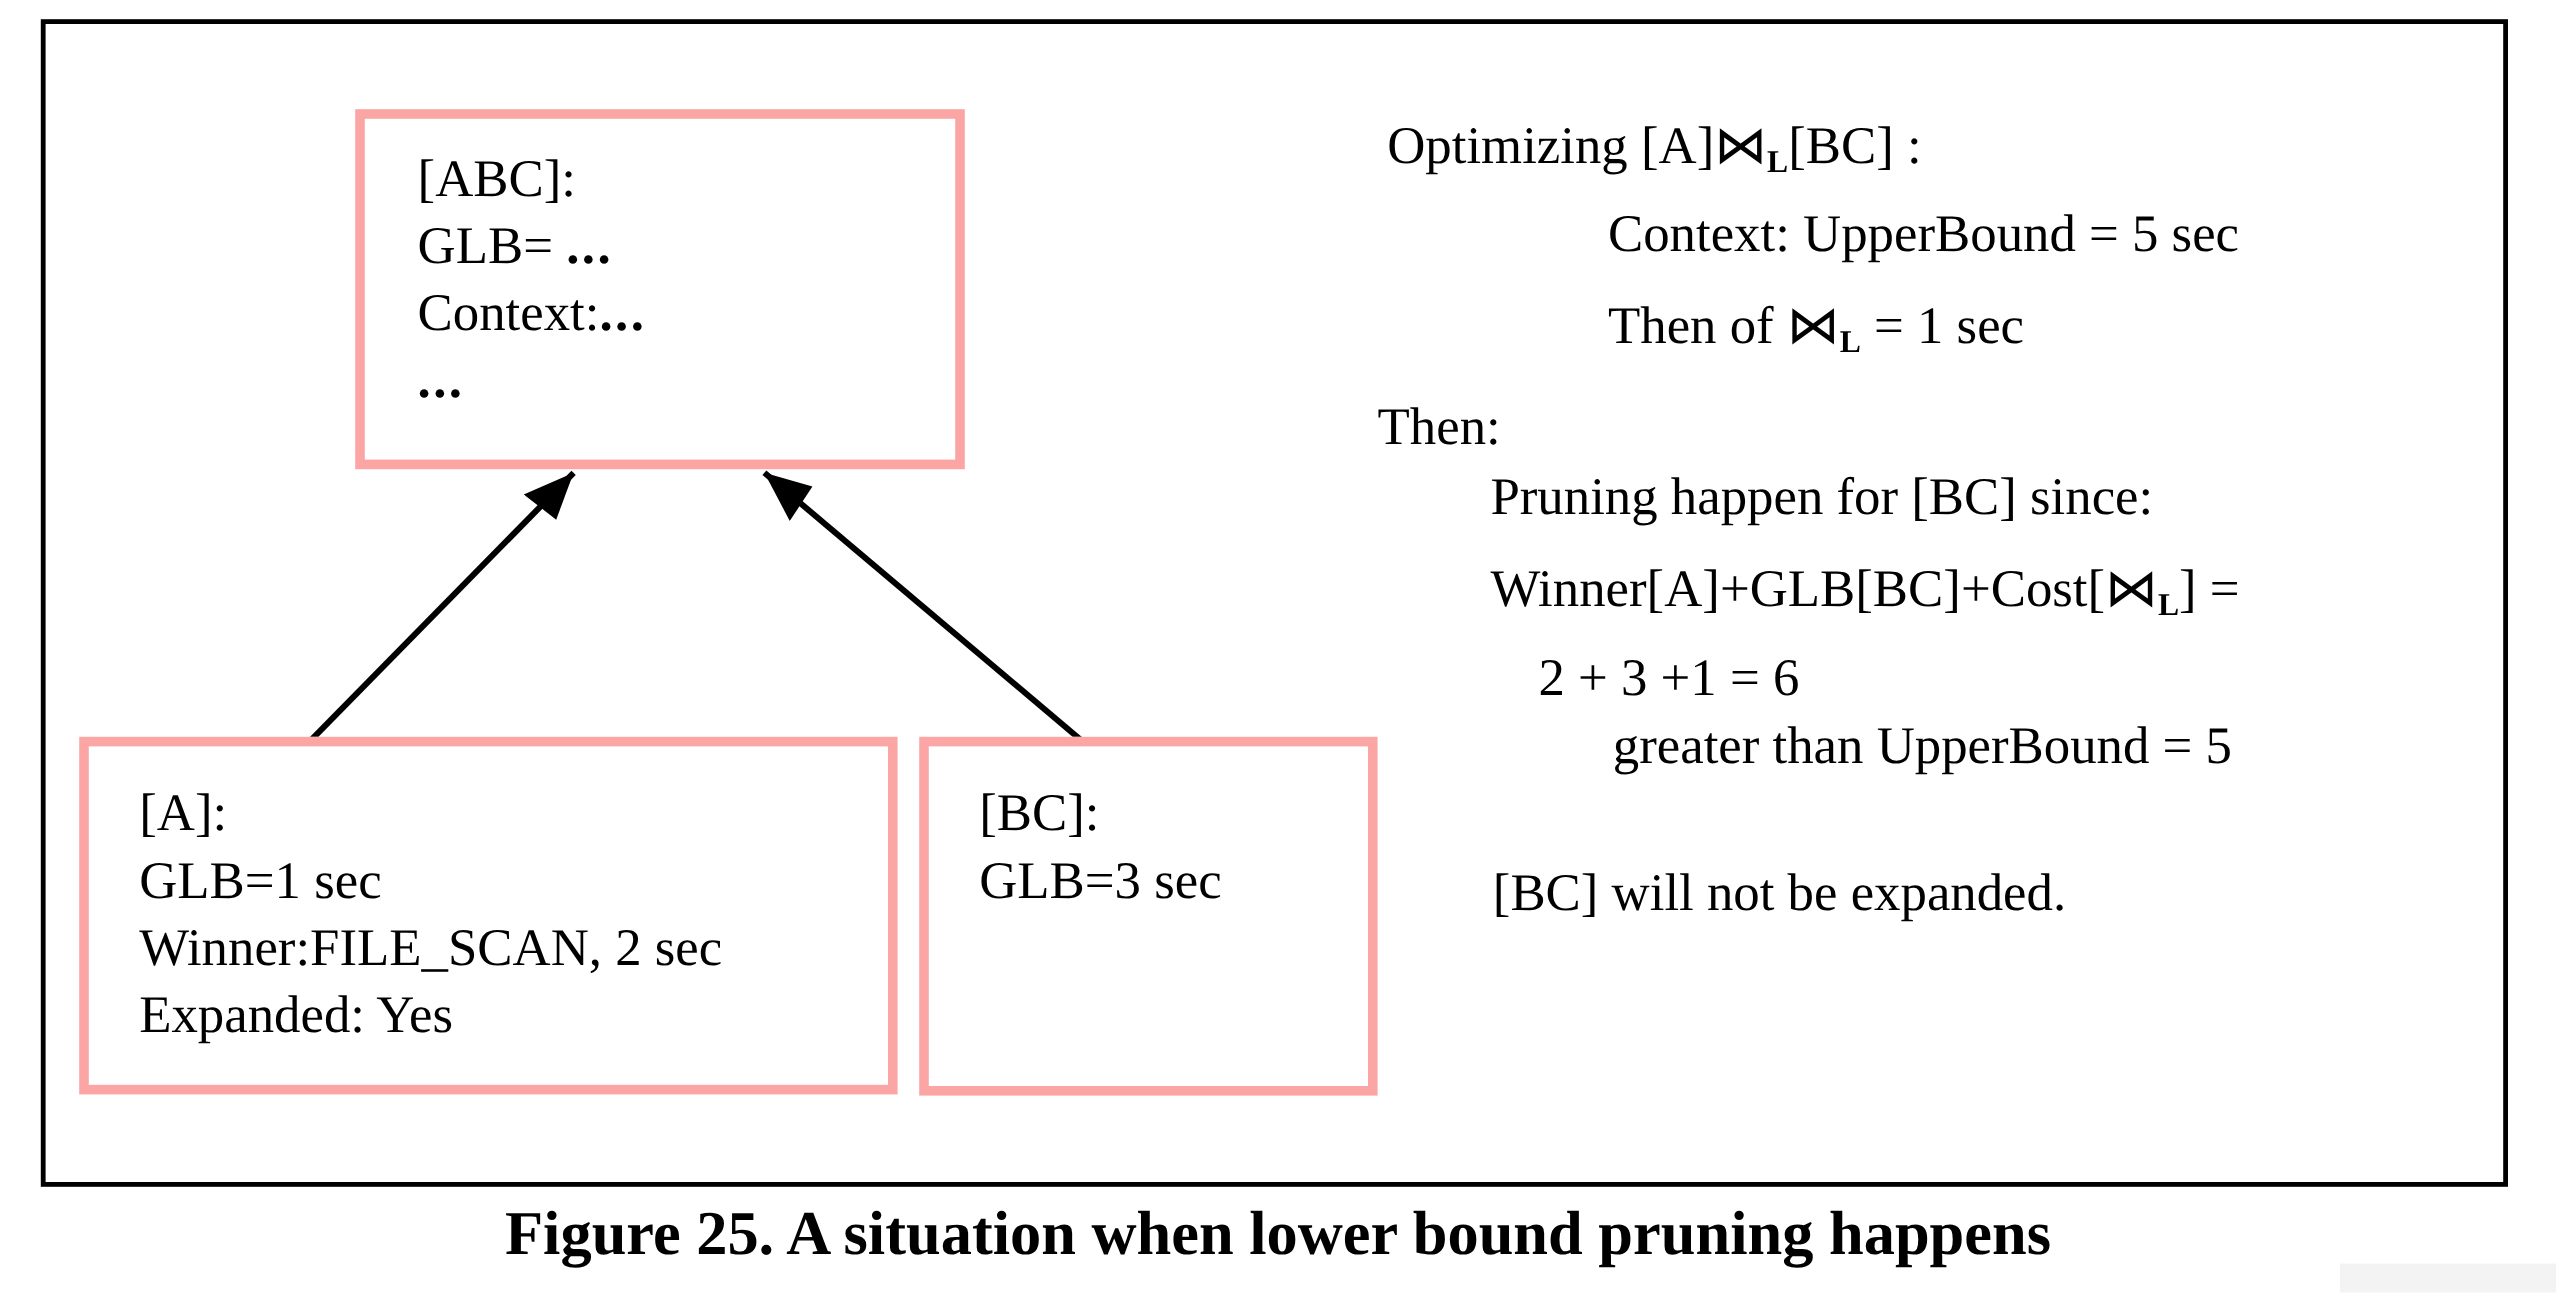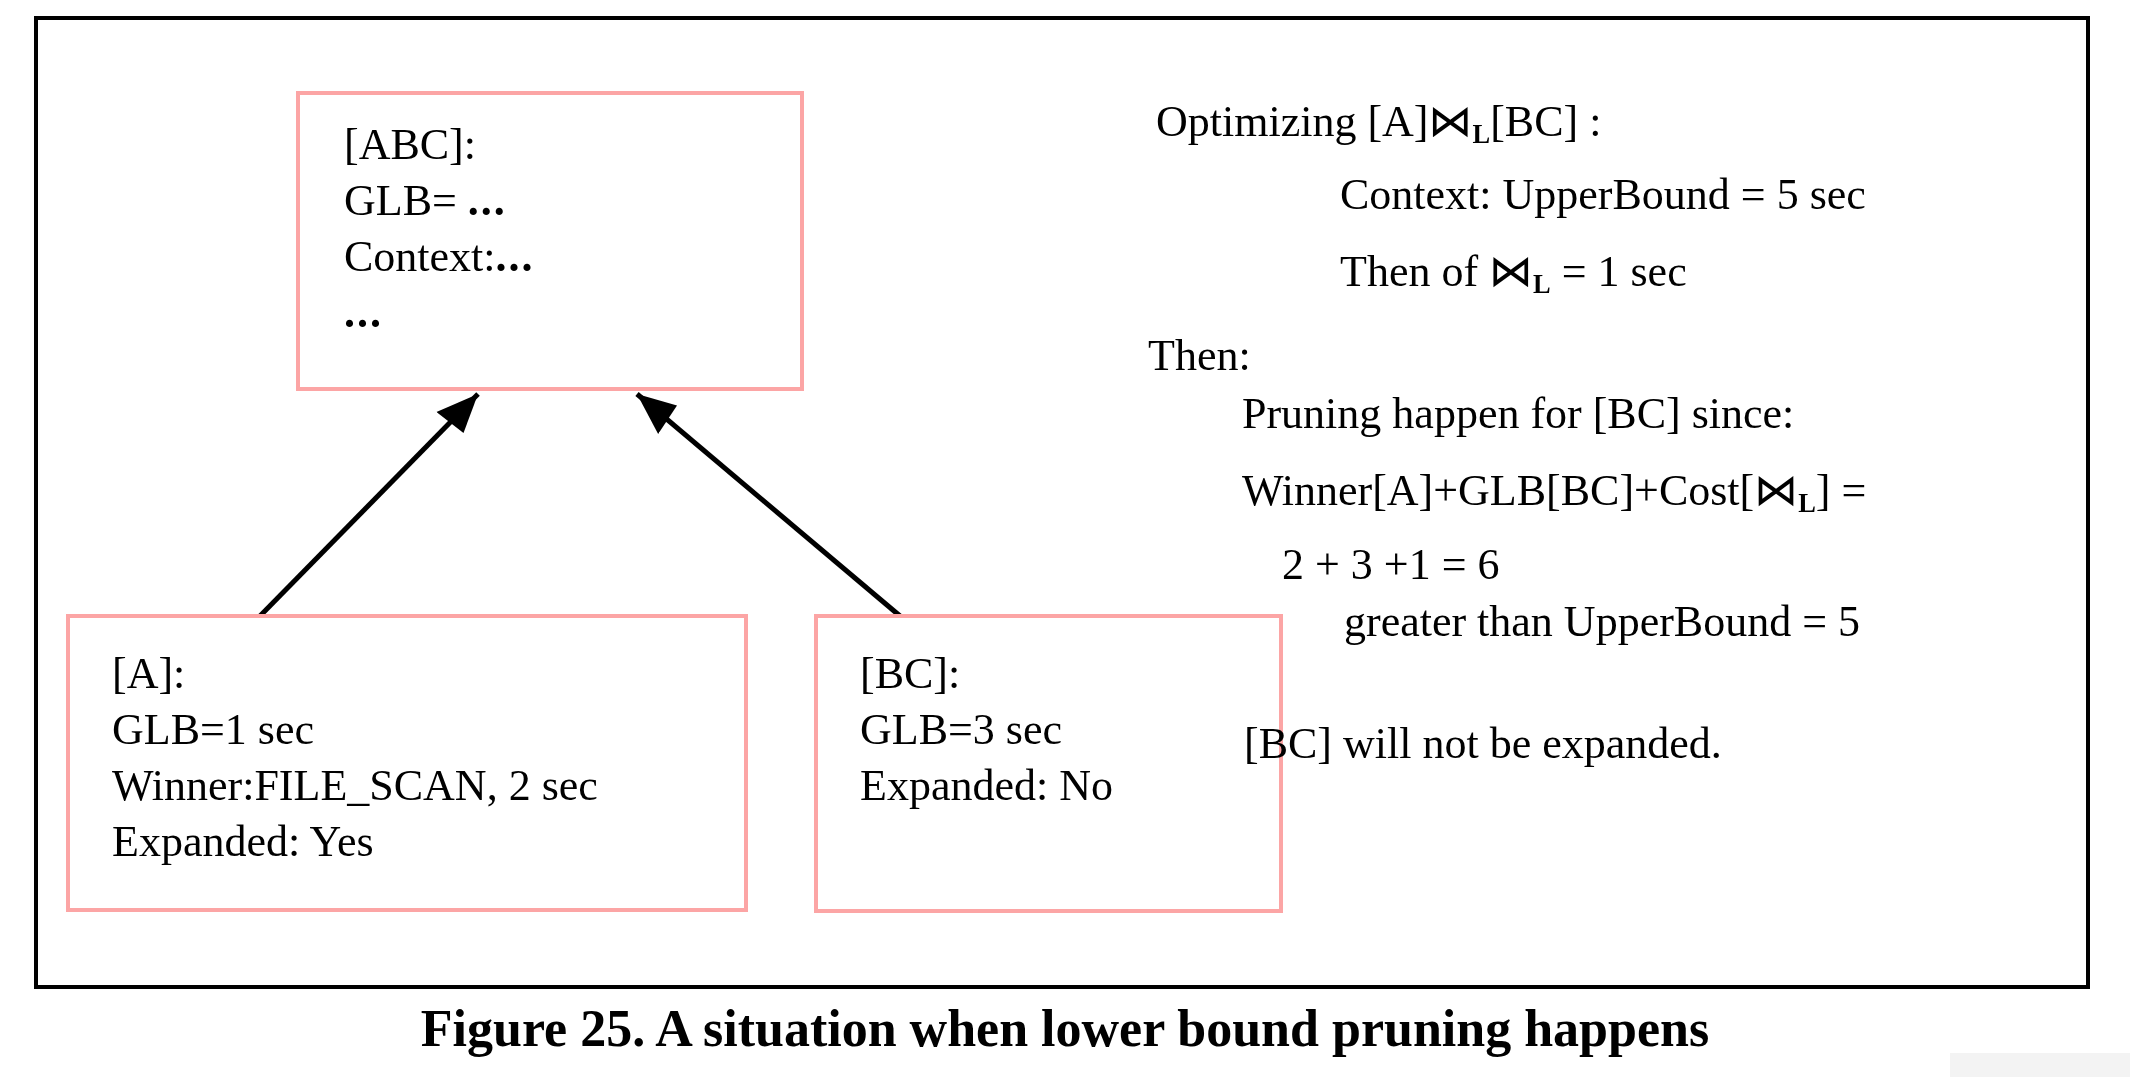--- a/index.html
+++ b/index.html
@@ -15,29 +15,29 @@
   }
   .frame {
     position: absolute;
     left: 34px; top: 16px;
     width: 2056px; height: 973px;
     border: 4px solid #000000;
     background: #ffffff;
   }
   .node {
     position: absolute;
-    border: 4px solid #fca5a5;
+    border: 8px solid #fca5a5;
     background: #ffffff;
     font-size: 44px;
     line-height: 56px;
     white-space: nowrap;
   }
   .node-abc { left: 296px; top: 91px;  width: 508px; height: 300px; padding: 22px 0 0 44px; }
   .node-a   { left: 66px;  top: 614px; width: 682px; height: 298px; padding: 28px 0 0 42px; }
-  .node-bc  { left: 814px; top: 614px; width: 469px; height: 299px; padding: 28px 0 0 42px; }
+  .node-bc  { left: 766px; top: 614px; width: 382px; height: 299px; padding: 28px 0 0 42px; }
   .dots { font-weight: 700; letter-spacing: 2px; }
   .edges {
     position: absolute;
     left: 0; top: 0;
     width: 2130px; height: 1088px;
     pointer-events: none;
   }
   .annotation {
     position: absolute;
     left: 1148px; top: 94px;
@@ -100,21 +100,20 @@
   <div class="node node-a">
     <div class="node-line"><span>[A]:</span></div>
     <div class="node-line"><span>GLB=1 sec</span></div>
     <div class="node-line"><span>Winner:FILE_SCAN, 2 sec</span></div>
     <div class="node-line"><span>Expanded: Yes</span></div>
   </div>
 
   <div class="node node-bc">
     <div class="node-line"><span>[BC]:</span></div>
     <div class="node-line"><span>GLB=3 sec</span></div>
-    <div class="node-line"><span>Expanded: No</span></div>
   </div>
 
   <div class="annotation">
     <div class="ann-line ln1"><span>Optimizing [A]⋈</span><span class="sub">L</span><span>[BC] :</span></div>
     <div class="ann-line ln2"><span>Context: UpperBound = 5 sec</span></div>
     <div class="ann-line ln3"><span>Then of ⋈</span><span class="sub">L</span><span> = 1 sec</span></div>
     <div class="ann-line ln4"><span>Then:</span></div>
     <div class="ann-line ln5"><span>Pruning happen for [BC] since:</span></div>
     <div class="ann-line ln6"><span>Winner[A]+GLB[BC]+Cost[⋈</span><span class="sub">L</span><span>] =</span></div>
     <div class="ann-line ln7"><span>2 + 3 +1 = 6</span></div>

